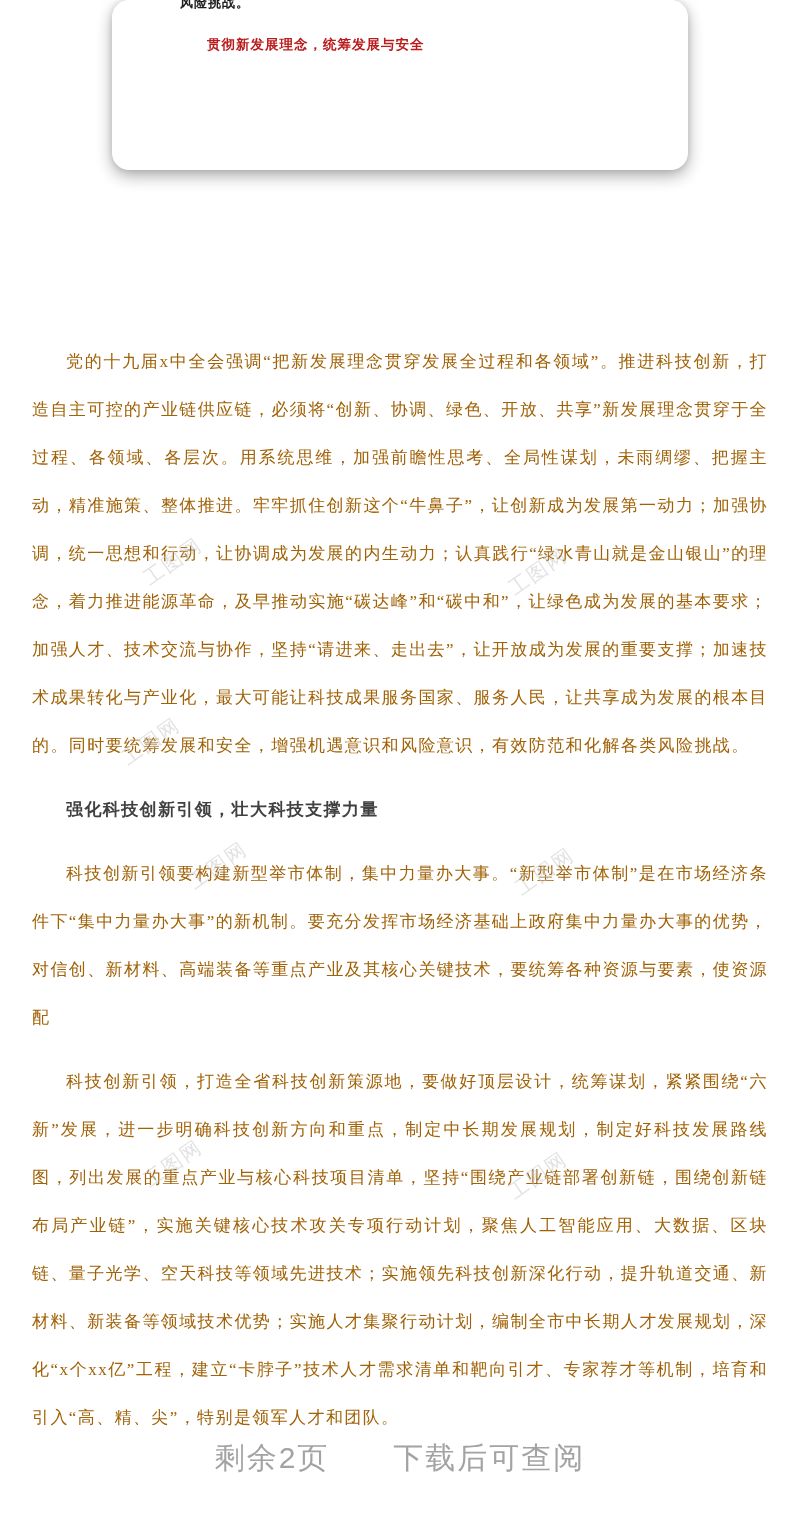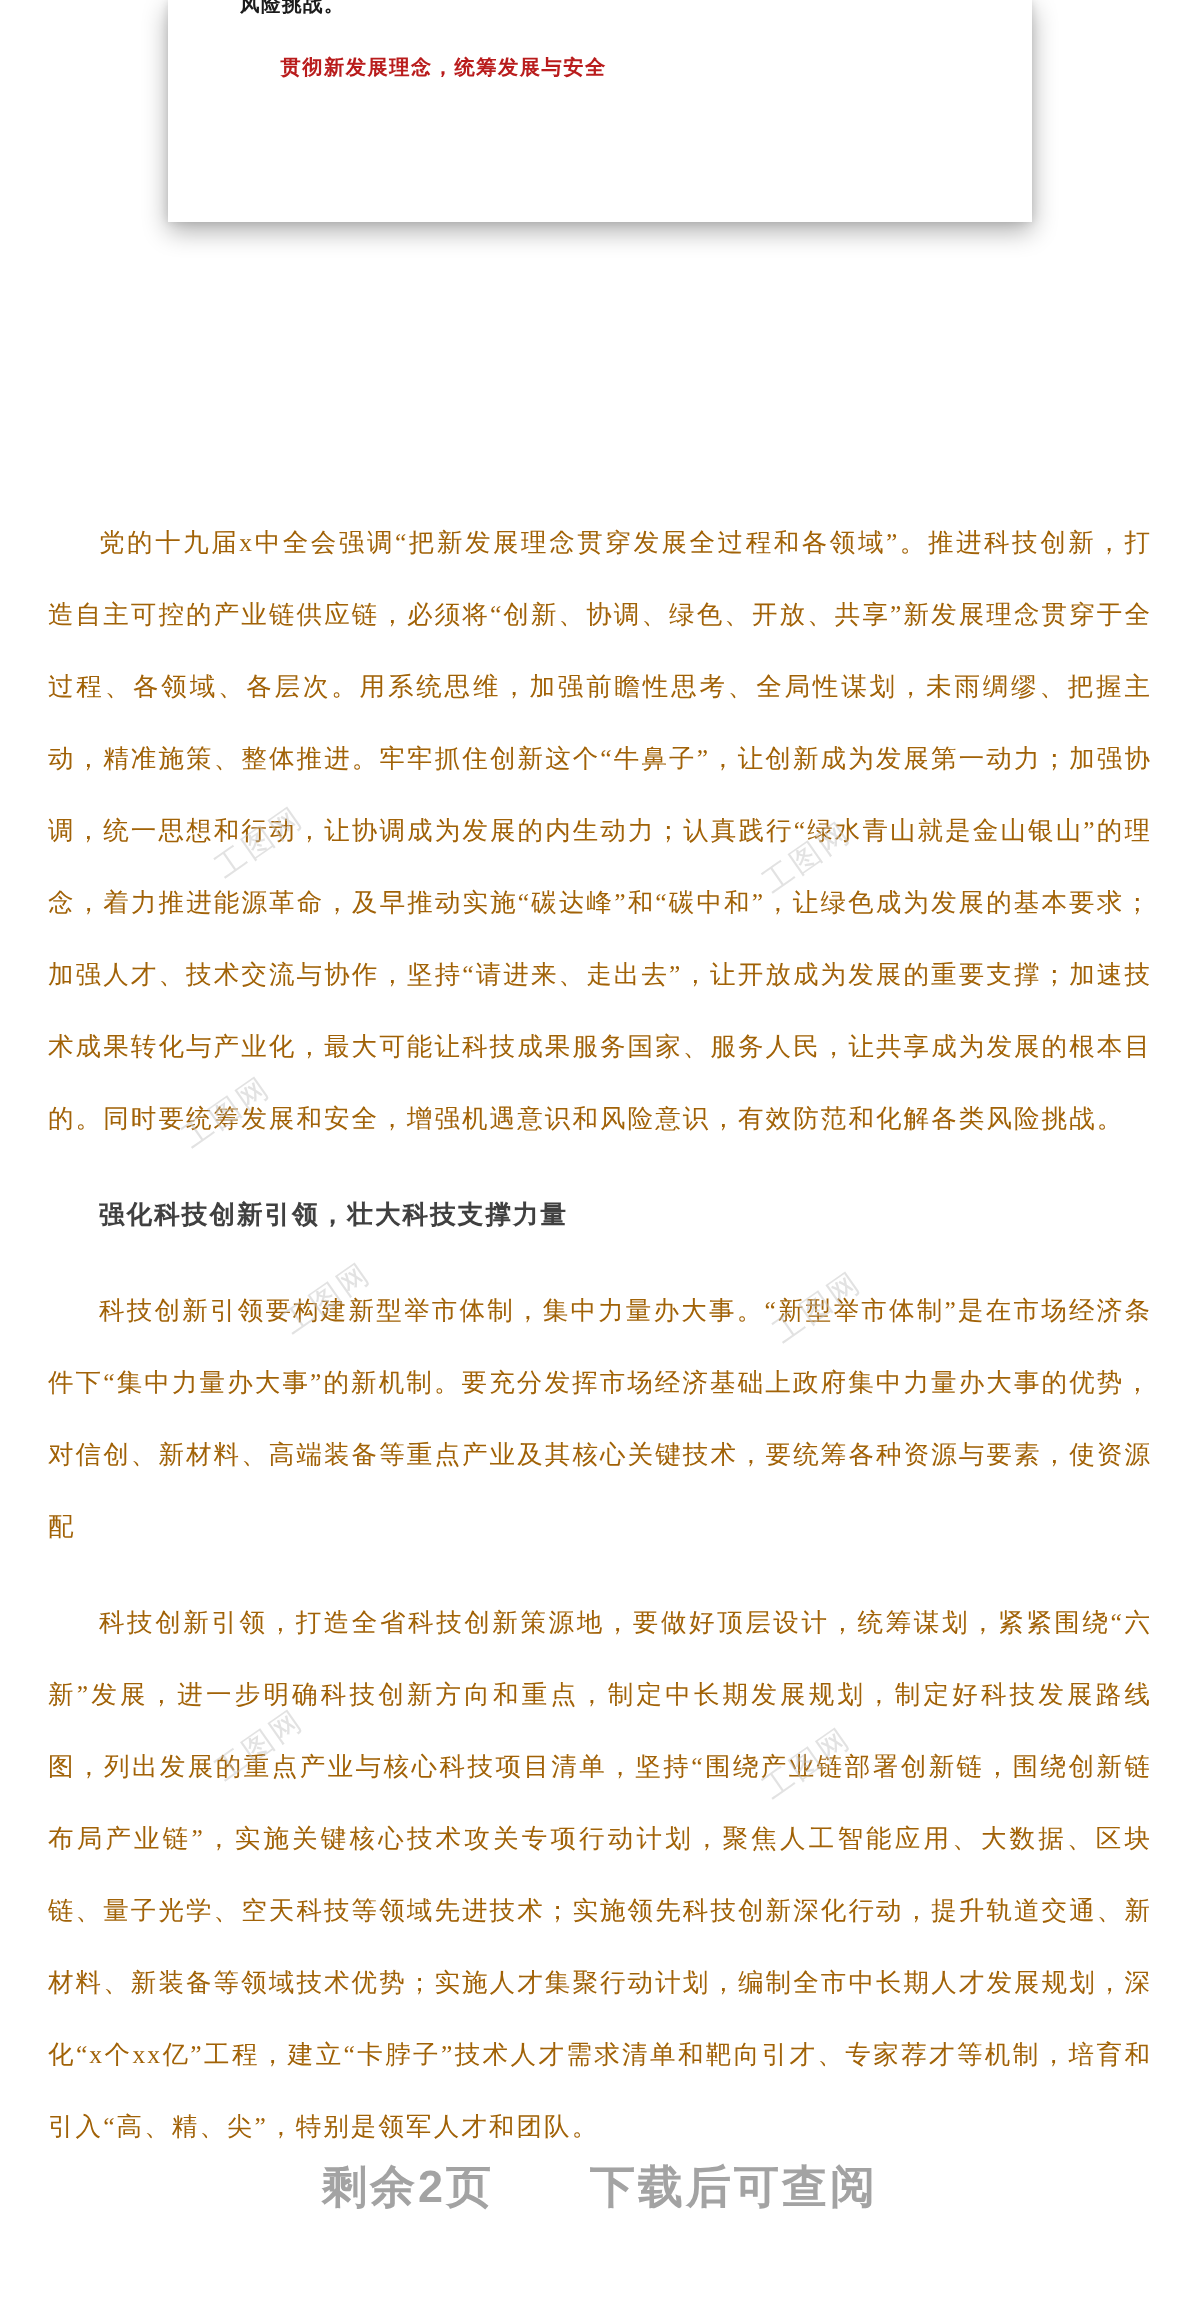--- a/index.html
+++ b/index.html
@@ -9,26 +9,27 @@
     position:relative;
     overflow:hidden;
     font-family:"Liberation Serif","DejaVu Serif",serif;
     color:#1c1c1c;
   }
 
   
   .page1-card{
     position:absolute;
     left:112px;top:0;
-    width:576px;height:148px;
+    width:576px;height:170px;
     background:#ffffff;
     box-shadow:0 6px 16px rgba(0,0,0,0.32), 0 0 6px rgba(0,0,0,0.12);
     box-sizing:border-box;
-    padding:0 48px;
+    padding:0 68px;
     z-index:1;
+    border-radius:17px;
   }
   .clip-line{
     height:12px;
     overflow:hidden;
   }
   .clip-line .frag{
     display:block;
     margin-top:-6px;
     font-size:13px;
     font-weight:bold;
@@ -82,21 +83,21 @@
   }
 
   
   .footer{
     position:absolute;
     left:0;top:1438px;
     width:800px;
     text-align:center;
     font-family:"Liberation Sans","DejaVu Sans",sans-serif;
     font-size:30px;
-    font-weight:bold;
+    font-weight:normal;
     letter-spacing:2px;
     color:#a3a3a3;
     z-index:1;
   }
 </style>
 </head>
 <body>
 
 <div class="page1-card">
   <div class="clip-line">

